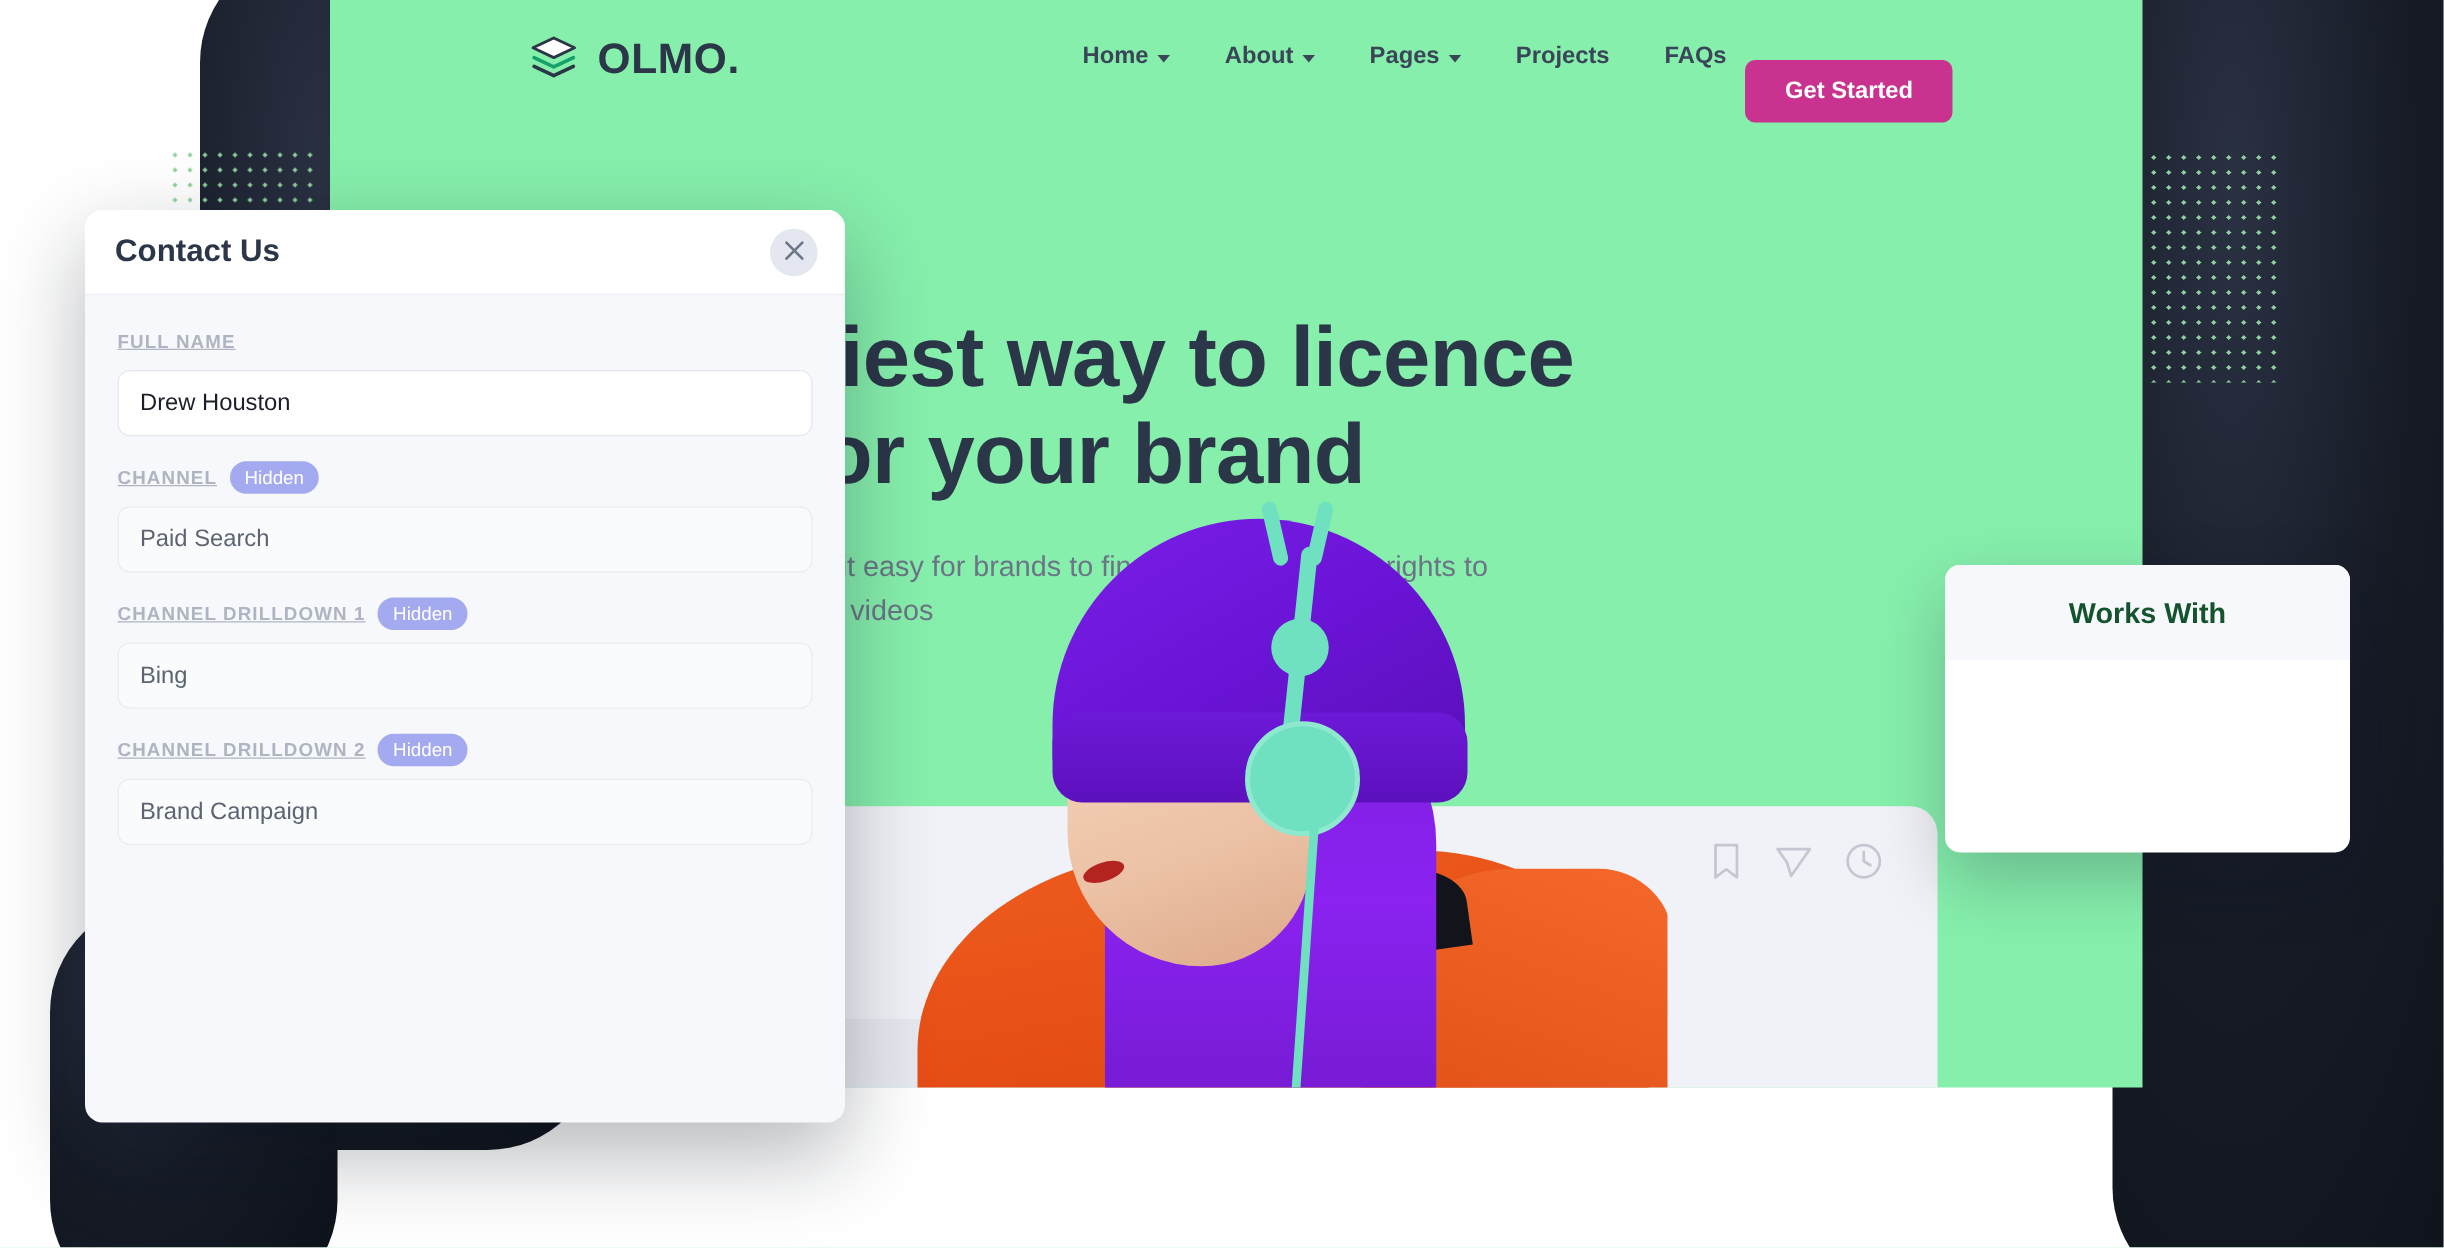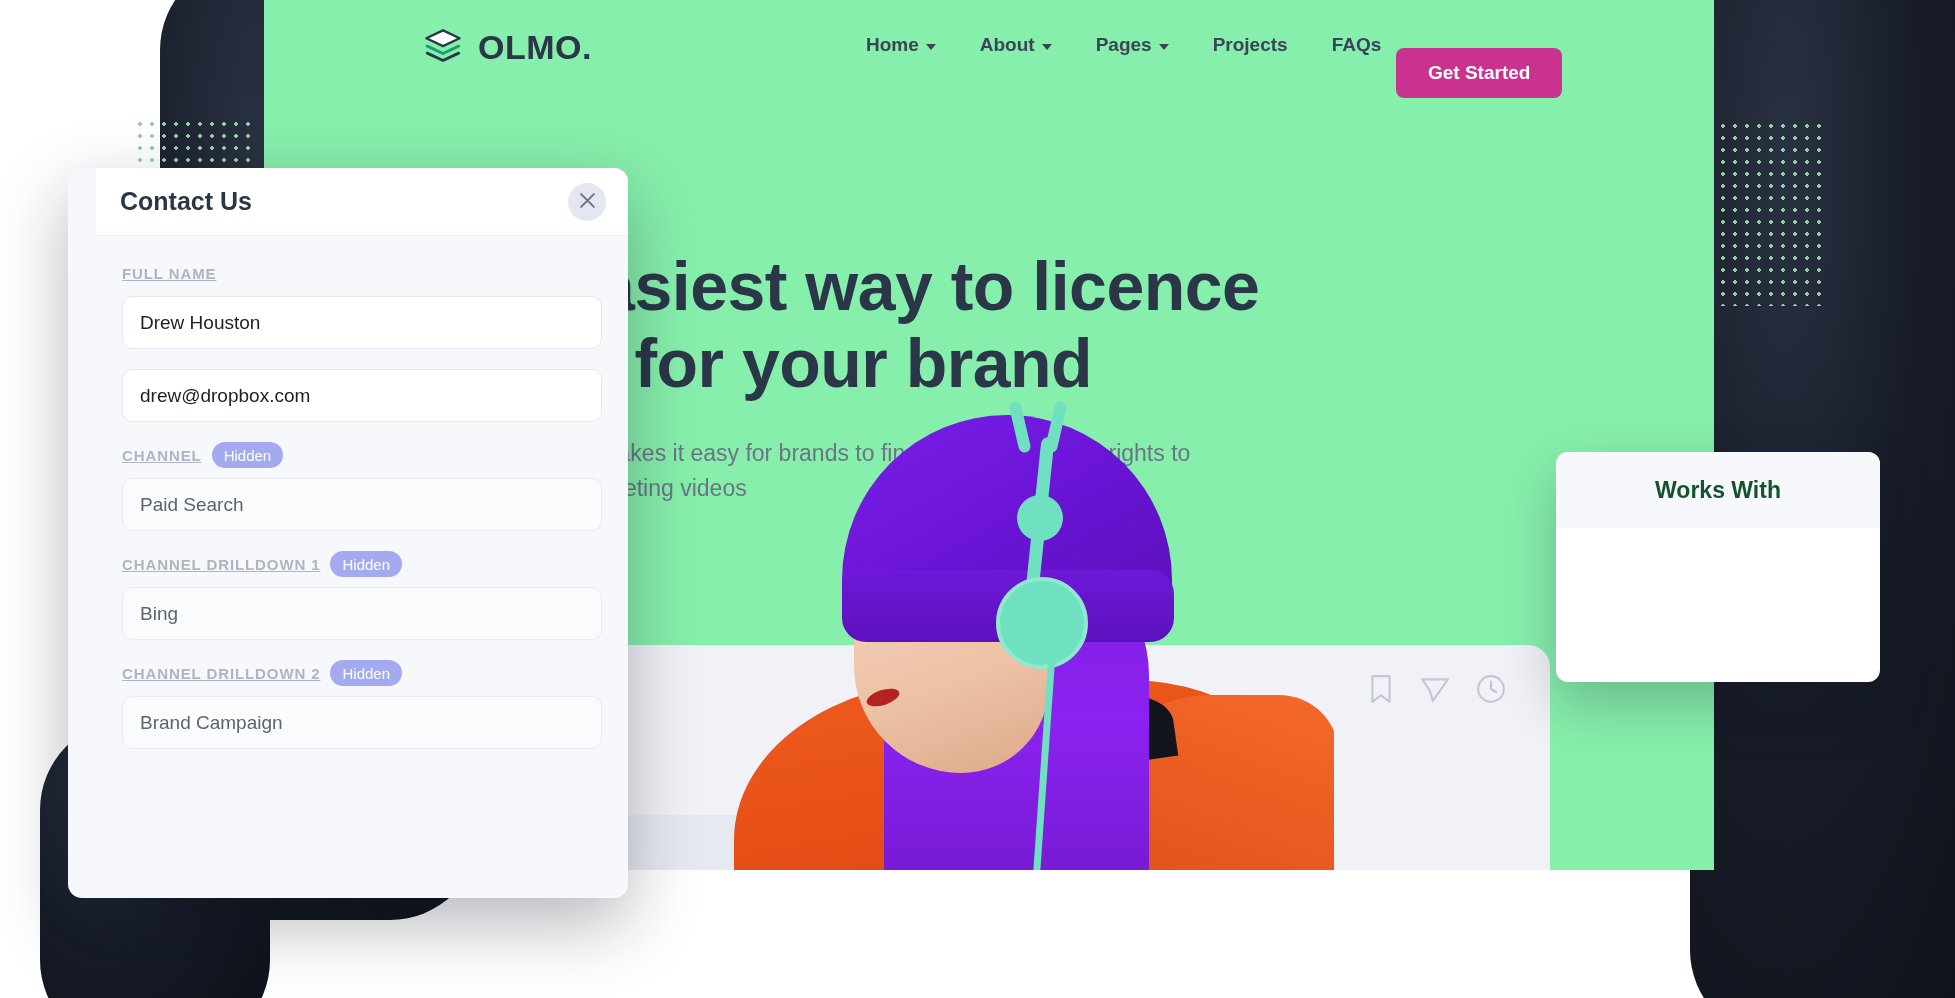--- a/index.html
+++ b/index.html
@@ -387,27 +387,26 @@
     font-weight: 400;
     color: #14161c;
     letter-spacing: -0.5px;
   }
 
   
   .modal {
     position: absolute;
     left: 68px;
     top: 168px;
-    width: 560px;
+    width: 608px;
     height: 730px;
     background: #f7f8fb;
     border-radius: 14px;
     box-shadow: 0 26px 70px rgba(14,20,34,.30);
     overflow: hidden;
-    padding-left: 28px;
   }
   .modal-header {
     height: 68px;
     background: #ffffff;
     display: flex;
     align-items: center;
     justify-content: space-between;
     padding: 0 22px 0 24px;
     border-bottom: 1px solid #eceef3;
   }
@@ -613,21 +612,20 @@
     <div class="modal-body">
 
       <div class="field">
         <div class="field-label-row">
           <span class="field-label">FULL NAME</span>
         </div>
         <input class="field-input" value="Drew Houston" style="">
       </div>
 
       <div class="field">
-        <input class="field-input" value="drew@dropbox.com" style="">
       </div>
 
       <div class="field">
         <div class="field-label-row">
           <span class="field-label">CHANNEL</span>
           <span class="badge">Hidden</span>
         </div>
         <input class="field-input muted" value="Paid Search" style="">
       </div>
 

